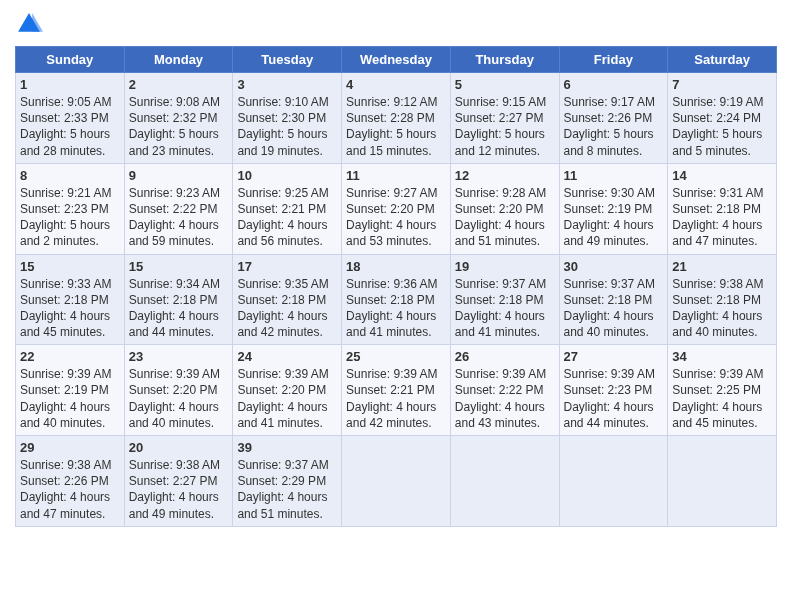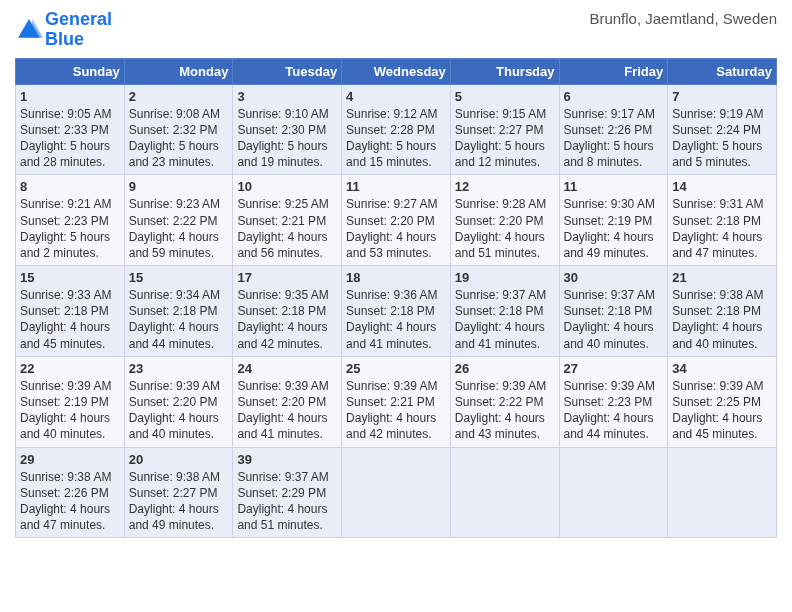--- a/index.html
+++ b/index.html
@@ -56,21 +56,21 @@
       width: 100%;
       border-collapse: collapse;
       table-layout: fixed;
     }
     thead tr {
       background-color: #3b6abf;
       color: #fff;
     }
     thead th {
       padding: 5px 4px;
-      text-align: right;
+      text-align: center;
       font-size: 13px;
       font-weight: bold;
       border: 1px solid #5580cc;
     }
     tbody tr {
       vertical-align: top;
     }
     tbody tr:nth-child(odd) {
       background-color: #e8edf7;
     }
@@ -102,27 +102,22 @@
 </head>
 <body>
 
 <div class="container">
   <div class="header-row">
     <div class="logo">
       <svg class="logo-icon" viewBox="0 0 36 36">
         <polygon points="18,4 32,28 4,28" fill="#1a73e8"></polygon>
         <polygon points="22,4 36,28 22,28" fill="#1a73e8" opacity="0.5"></polygon>
       </svg>
-      <div class="logo-text">
-        <span>General</span><br>
-        <span style="color:#1a73e8">Blue</span>
-      </div>
     </div>
     <div class="title-block">
-      <h2>Brunflo, Jaemtland, Sweden</h2>
     </div>
   </div>
 
   <table>
     <thead>
       <tr>
         <th>Sunday</th>
         <th>Monday</th>
         <th>Tuesday</th>
         <th>Wednesday</th>

